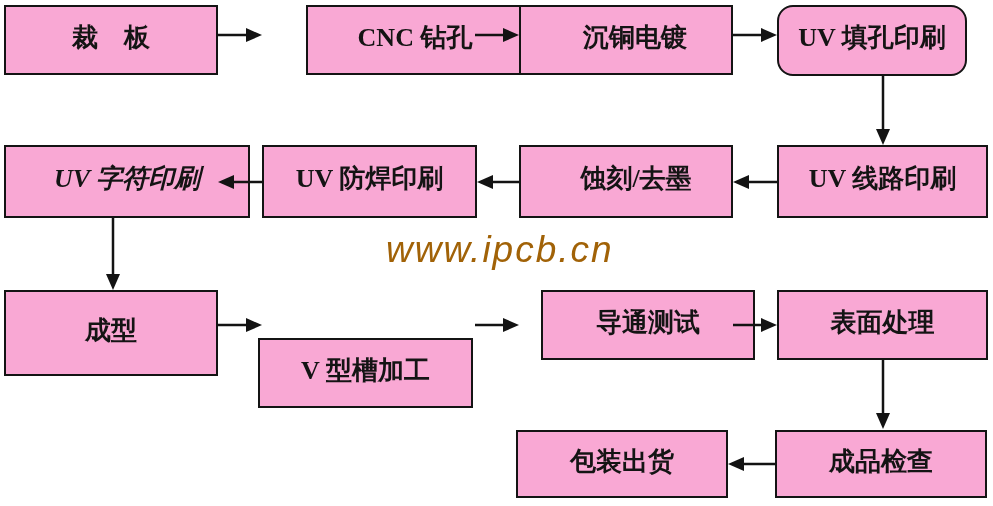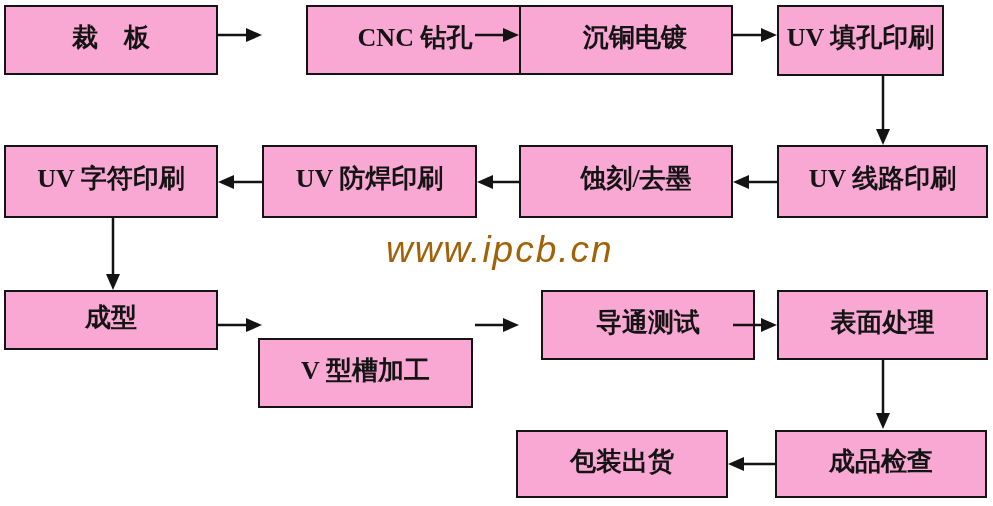--- a/index.html
+++ b/index.html
@@ -66,40 +66,40 @@
 
   <div class="node" style="left:4px;   top:5px;   width:214px; height:70px;">
       <span>裁　板</span>
     </div>
   <div class="node" style="left:262px; top:5px;   width:218px; height:70px;margin-left:44px;">
       <span>CNC 钻孔</span>
     </div>
   <div class="node" style="left:519px; top:5px;   width:214px; height:70px;padding-left:18px;">
       <span>沉铜电镀</span>
     </div>
-  <div class="node" style="left:777px; top:5px;   width:167px; height:71px;">
+  <div class="node" style="left:777px; top:5px;   width:190px; height:71px;border-radius:16px;">
       <span>UV 填孔印刷</span>
     </div>
 
-  <div class="node" style="left:4px;   top:145px; width:214px; height:73px;">
+  <div class="node" style="left:4px;   top:145px; width:246px; height:73px;font-style:italic;">
       <span>UV 字符印刷</span>
     </div>
   <div class="node" style="left:262px; top:145px; width:215px; height:73px;">
       <span>UV 防焊印刷</span>
     </div>
   <div class="node" style="left:519px; top:145px; width:214px; height:73px;padding-left:20px;">
       <span>蚀刻/去墨</span>
     </div>
   <div class="node" style="left:777px; top:145px; width:211px; height:73px;">
       <span>UV 线路印刷</span>
     </div>
 
   <div class="watermark">www.ipcb.cn</div>
 
-  <div class="node" style="left:4px;   top:290px; width:214px; height:60px;">
+  <div class="node" style="left:4px;   top:290px; width:214px; height:86px;">
       <span>成型</span>
     </div>
   <div class="node" style="left:258px; top:290px; width:215px; height:70px;margin-top:48px;">
       <span>V 型槽加工</span>
     </div>
   <div class="node" style="left:541px; top:290px; width:214px; height:70px;">
       <span>导通测试</span>
     </div>
   <div class="node" style="left:777px; top:290px; width:211px; height:70px;">
       <span>表面处理</span>

